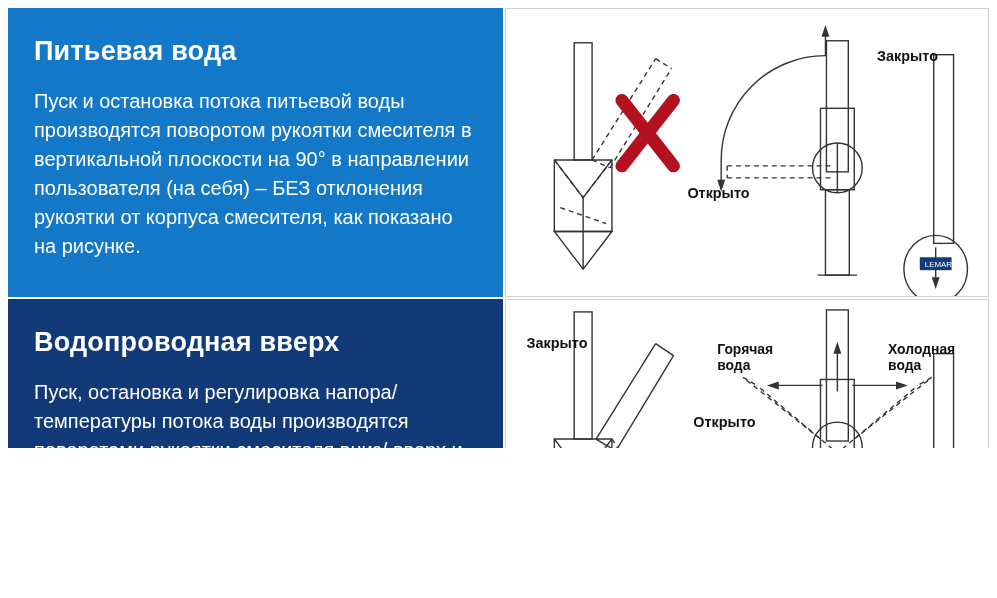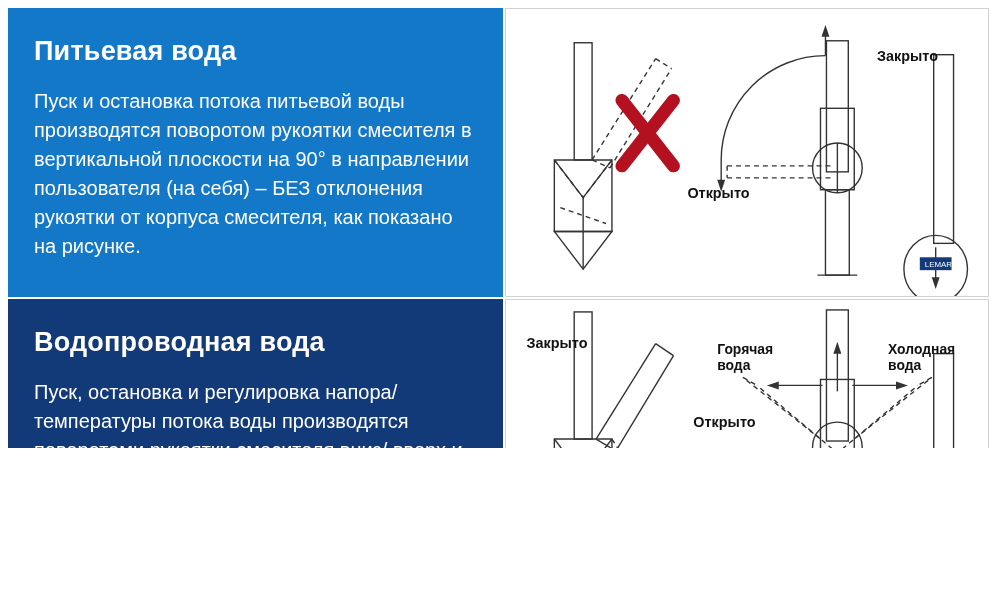--- a/index.html
+++ b/index.html
@@ -78,21 +78,21 @@
 <body>
 
 <div id="page">
 
   <div class="panel text-panel top" style="background: rgb(20, 120, 200);">
     <h1 class="panel-title">Питьевая вода</h1>
     <p class="panel-body">Пуск и остановка потока питьевой воды производятся поворотом рукоятки смесителя в вертикальной плоскости на 90° в направлении пользователя (на себя) – БЕЗ отклонения рукоятки от корпуса смесителя, как показано на рисунке.</p>
   </div>
 
   <div class="panel text-panel bottom" style="background: rgb(18, 58, 120);">
-    <h1 class="panel-title">Водопроводная вода</h1>
+    <h1 class="panel-title">Водопроводная вверх</h1>
     <p class="panel-body">Пуск, остановка и регулировка напора/ температуры потока воды производятся поворотами рукоятки смесителя вниз/ вверх и вправо/влево – при условии, что рукоятка отклонена от корпуса смесителя, как показано на рисунке.</p>
   </div>
 
   <div class="panel fig-panel top">
     <svg class="fig-svg" viewBox="0 0 484 289" xmlns="http://www.w3.org/2000/svg">
       <g fill="none" stroke="#333333" stroke-width="1.4">
 
         <rect x="68" y="34" width="18" height="118"></rect>
         <path d="M48 152 L106 152 L106 224 L48 224 Z"></path>
         <path d="M48 152 L77 190 L106 152"></path>

